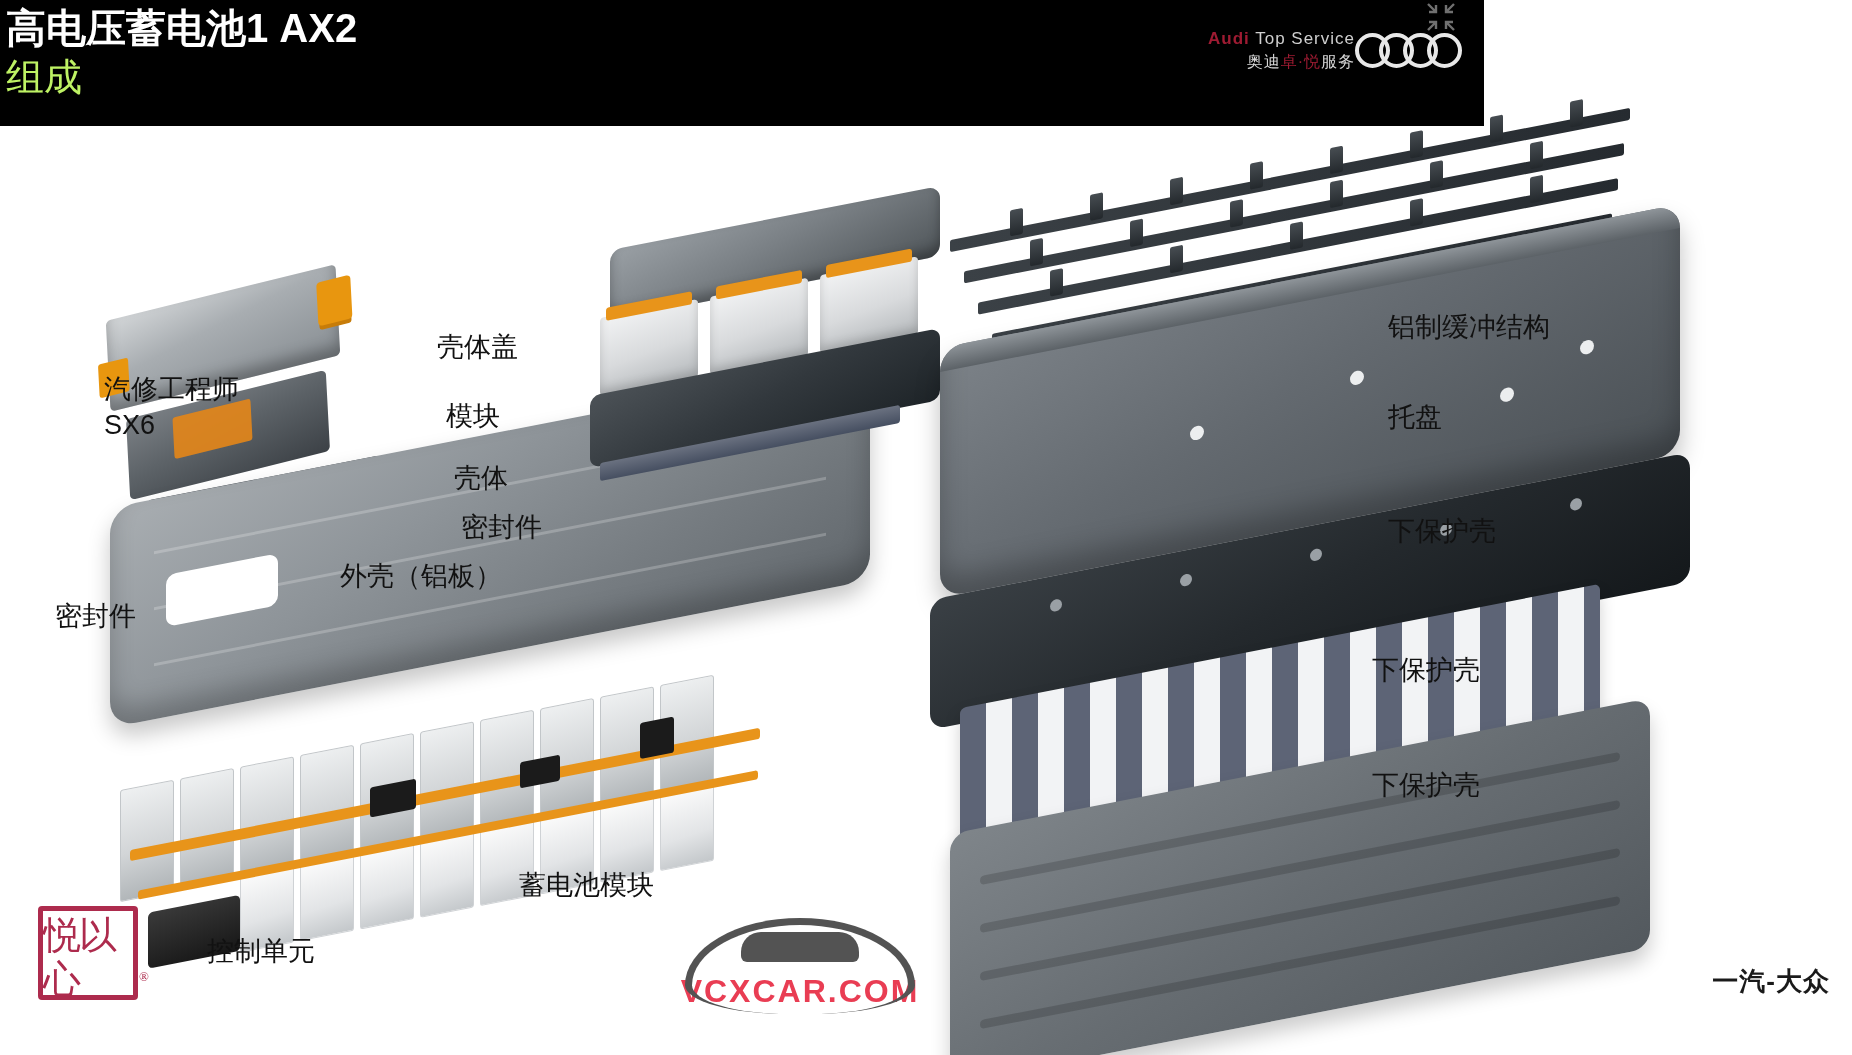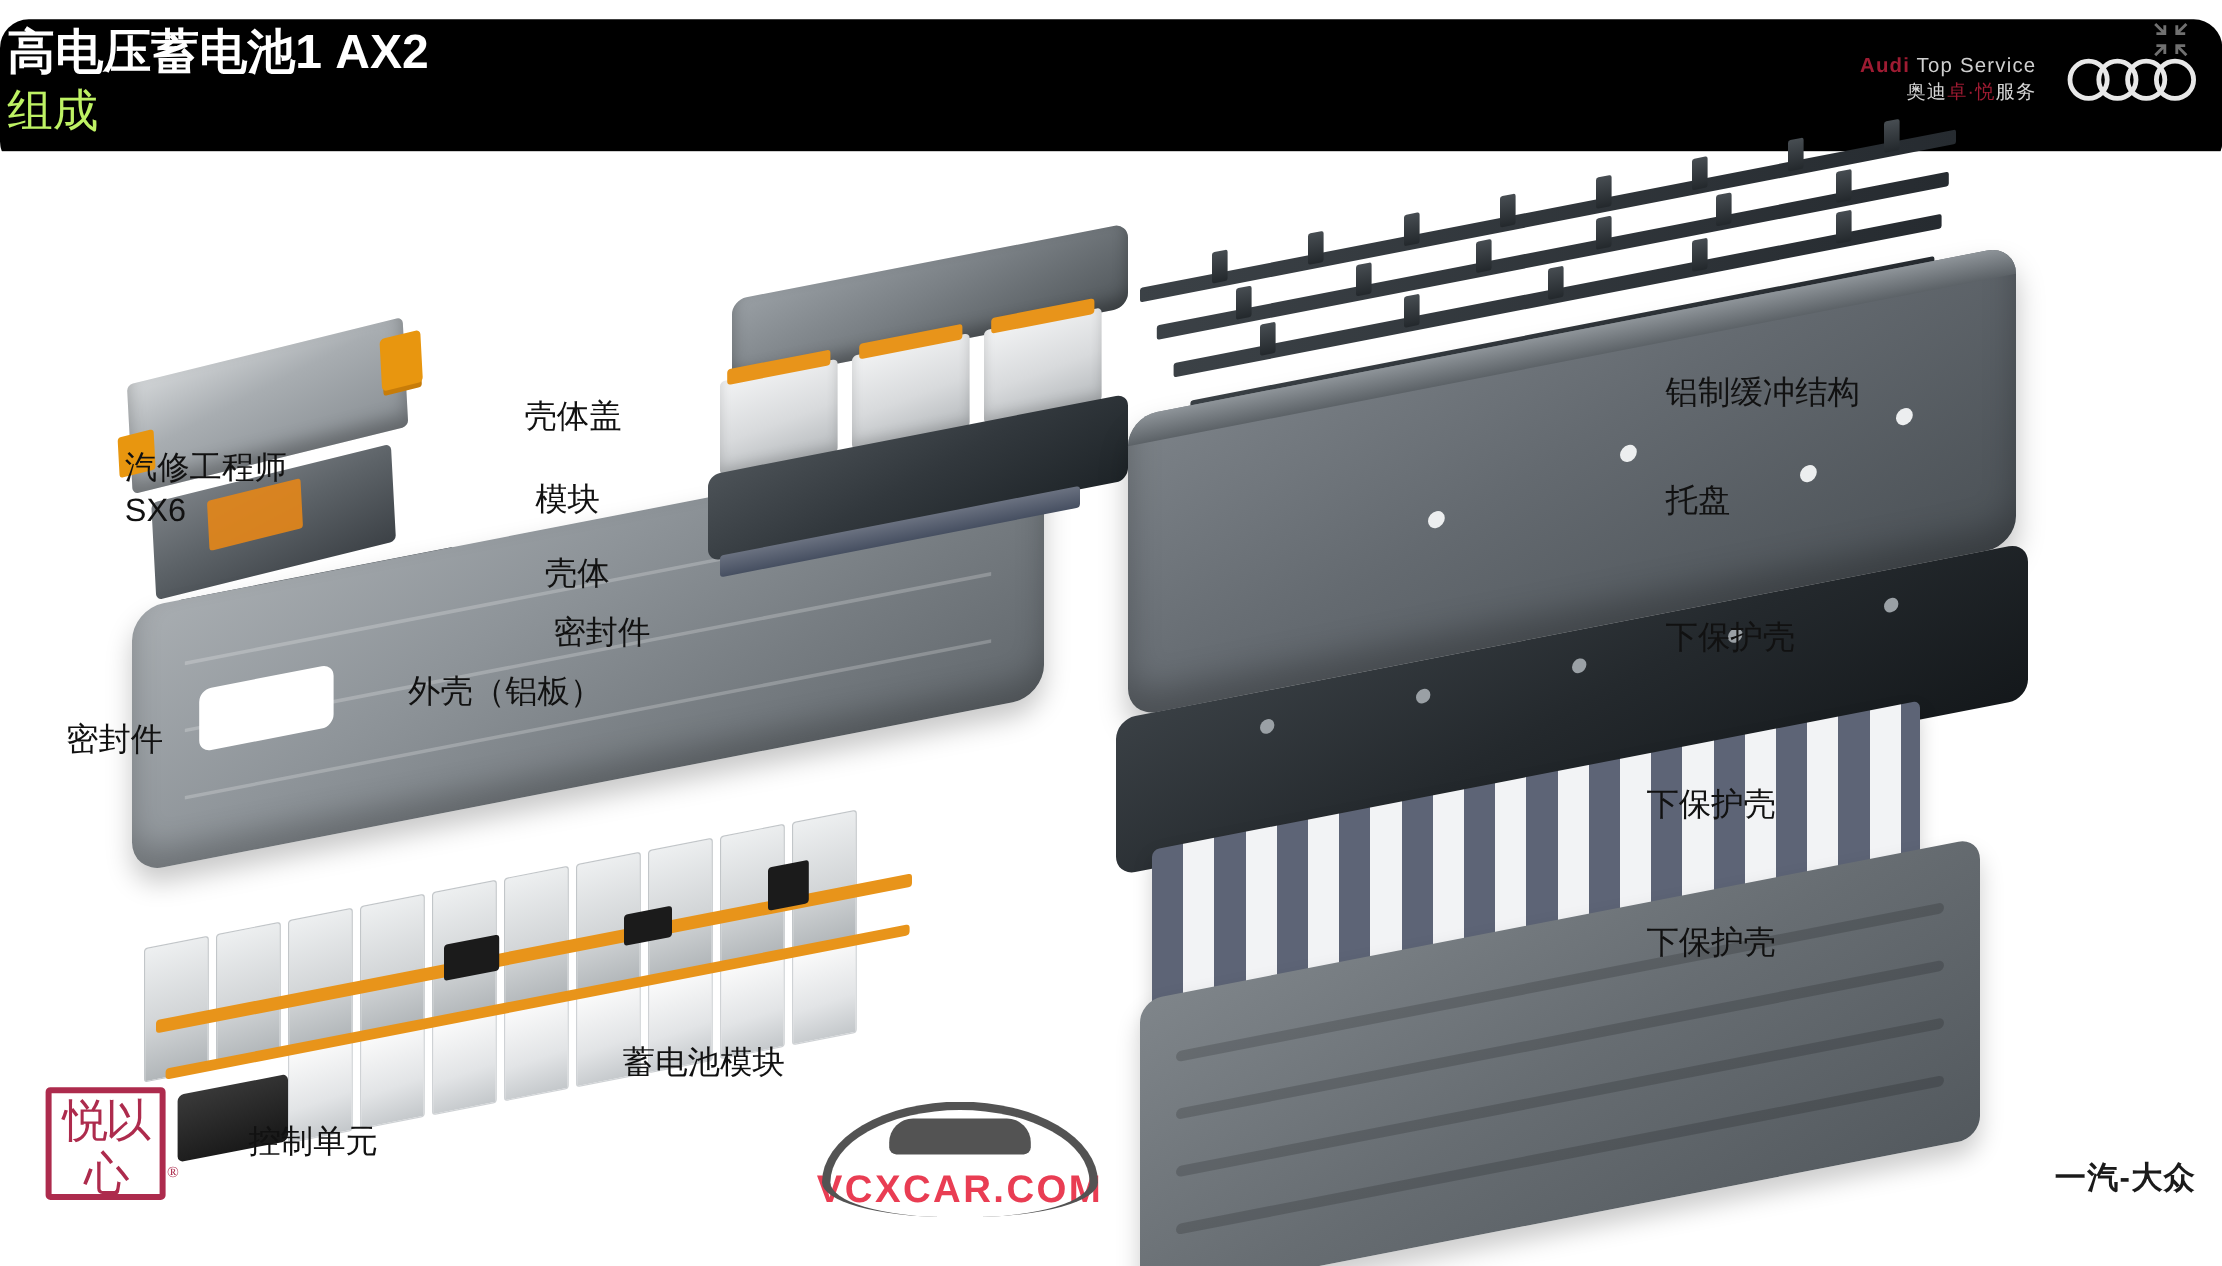--- a/index.html
+++ b/index.html
@@ -5,42 +5,41 @@
   * { margin:0; padding:0; box-sizing:border-box; }
   html,body { background:#fff; }
   body {
     width:1852px; height:1055px;
     position:relative; overflow:hidden;
     font-family:"Liberation Sans","DejaVu Sans",sans-serif;
   }
 
   
   #header {
-    position:absolute; left:0; top:16px; width:1852px; height:126px;
+    position:absolute; left:0; top:0; width:1484px; height:126px;
     background:#000;
-    border-radius:24px;
   }
   #title-block { position:absolute; left:6px; top:4px; }
   #slide-title {
     color:#ffffff; font-size:40px; font-weight:bold;
     letter-spacing:0px; line-height:48px; white-space:nowrap;
   }
   #slide-subtitle {
     color:#bef264; font-size:38px; font-weight:normal;
     line-height:50px; white-space:nowrap;
   }
 
   #fullscreen-icon {
     position:absolute; right:28px; top:2px;
     width:30px; height:30px; opacity:.55;
   }
 
   #brand-block {
     position:absolute; right:22px; top:30px;
-    display:flex; align-items:center; gap:26px;
+    display:flex; align-items:center; 
   }
   #ats-text { text-align:right; line-height:1; }
   #ats-line1 { font-size:17px; letter-spacing:1px; white-space:nowrap; }
   #ats-line1 .audi-word { color:#9e1b32; font-weight:bold; }
   #ats-line1 .tops-word { color:#cfcfcf; }
   #ats-line2 {
     font-size:16px; color:#d6d6d6; margin-top:7px;
     letter-spacing:1px; white-space:nowrap;
   }
   #ats-line2 .red { color:#9e1b32; }
@@ -254,21 +253,21 @@
     border-radius:5px;
   }
 
   
   #seal-stamp {
     position:absolute; left:38px; top:780px;
     width:100px; height:94px;
     border:5px solid #a5153a; border-radius:4px;
     color:#a5153a; font-size:38px; line-height:44px;
     font-family:"Liberation Serif","DejaVu Serif",serif;
-    text-align:center; letter-spacing:-2px; opacity:.9;
+    text-align:left; letter-spacing:-2px; opacity:.9;
     padding-top:2px;
   }
   #seal-stamp .r-mark {
     position:absolute; right:-14px; bottom:-4px; font-size:13px;
   }
 
   #vcx-watermark {
     position:absolute; left:640px; top:786px;
     width:320px; text-align:center; opacity:.95;
   }

